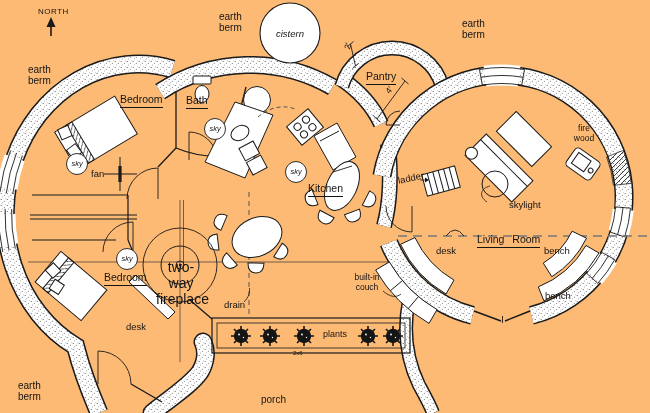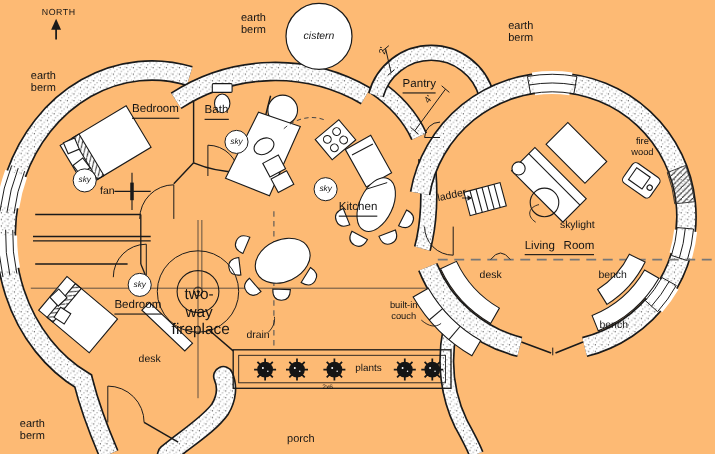--- a/index.html
+++ b/index.html
@@ -348,21 +348,21 @@
       <span>berm</span>
 </div>
 
 <div class="lbl ctr" style="left:290px;top:34px;">cistern</div>
 
 <div class="lbl room" style="left:186px;top:95px;">Bath</div>
 <div class="lbl room" style="left:366px;top:71px;">Pantry</div>
 <div class="lbl room" style="left:120px;top:94px;">Bedroom</div>
 <div class="lbl room" style="left:104px;top:272px;">Bedroom</div>
 <div class="lbl room" style="left:260px;top:183px;margin-left:48px;">Kitchen</div>
-<div class="lbl room" style="left:477px;top:218px;word-spacing:5px;">Living Room</div>
+<div class="lbl room" style="left:477px;top:234px;word-spacing:5px;">Living Room</div>
 
 <div class="lbl ctr" style="left:77px;top:164px;font-size:7.5px;">sky</div>
 <div class="lbl ctr" style="left:215px;top:129px;font-size:7.5px;">sky</div>
 <div class="lbl ctr" style="left:296px;top:172px;font-size:7.5px;">sky</div>
 <div class="lbl ctr" style="left:127px;top:259px;font-size:7.5px;">sky</div>
 
 <div class="lbl" style="left:91px;top:169px;">fan</div>
 <div class="lbl rot" style="left:397px;top:176px;transform:rotate(-12deg);">ladder</div>
 <div class="lbl" style="left:491px;top:200px;margin-left:18px;">skylight</div>
 

